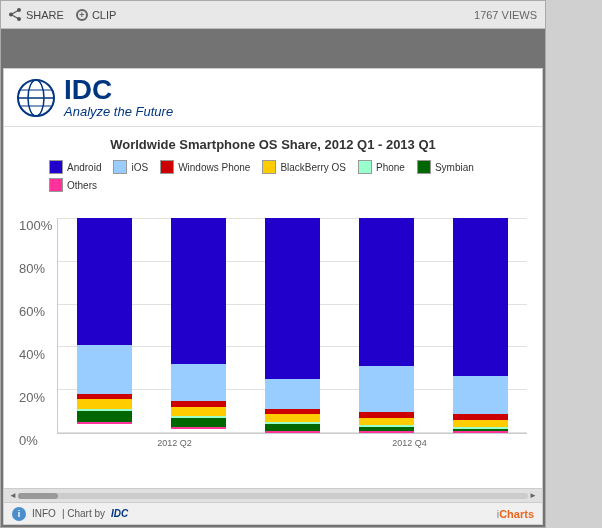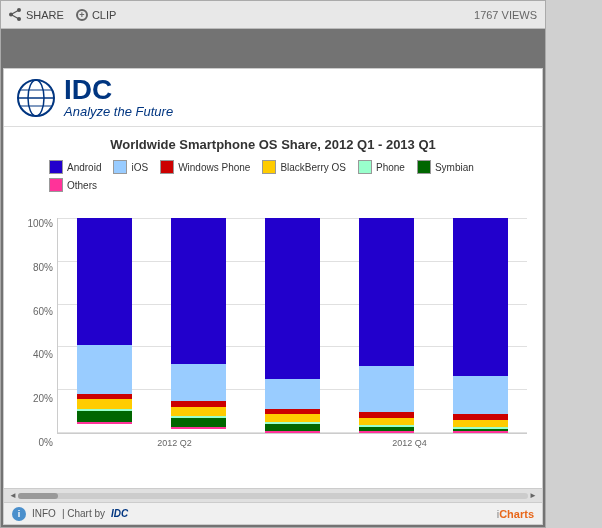--- a/index.html
+++ b/index.html
@@ -141,23 +141,22 @@
       position: absolute;
       left: 0;
       top: 0;
       bottom: 30px;
       width: 38px;
       display: flex;
       flex-direction: column-reverse;
       justify-content: space-between;
     }
     .y-label {
-      font-size: 10px;
+      font-size: 13px;
       color: #666;
-      text-align: right;
       padding-right: 4px;
     }
     .bars-area {
       flex: 1;
       display: flex;
       align-items: flex-end;
       gap: 0;
       border-left: 1px solid #ccc;
       border-bottom: 1px solid #ccc;
       position: relative;

